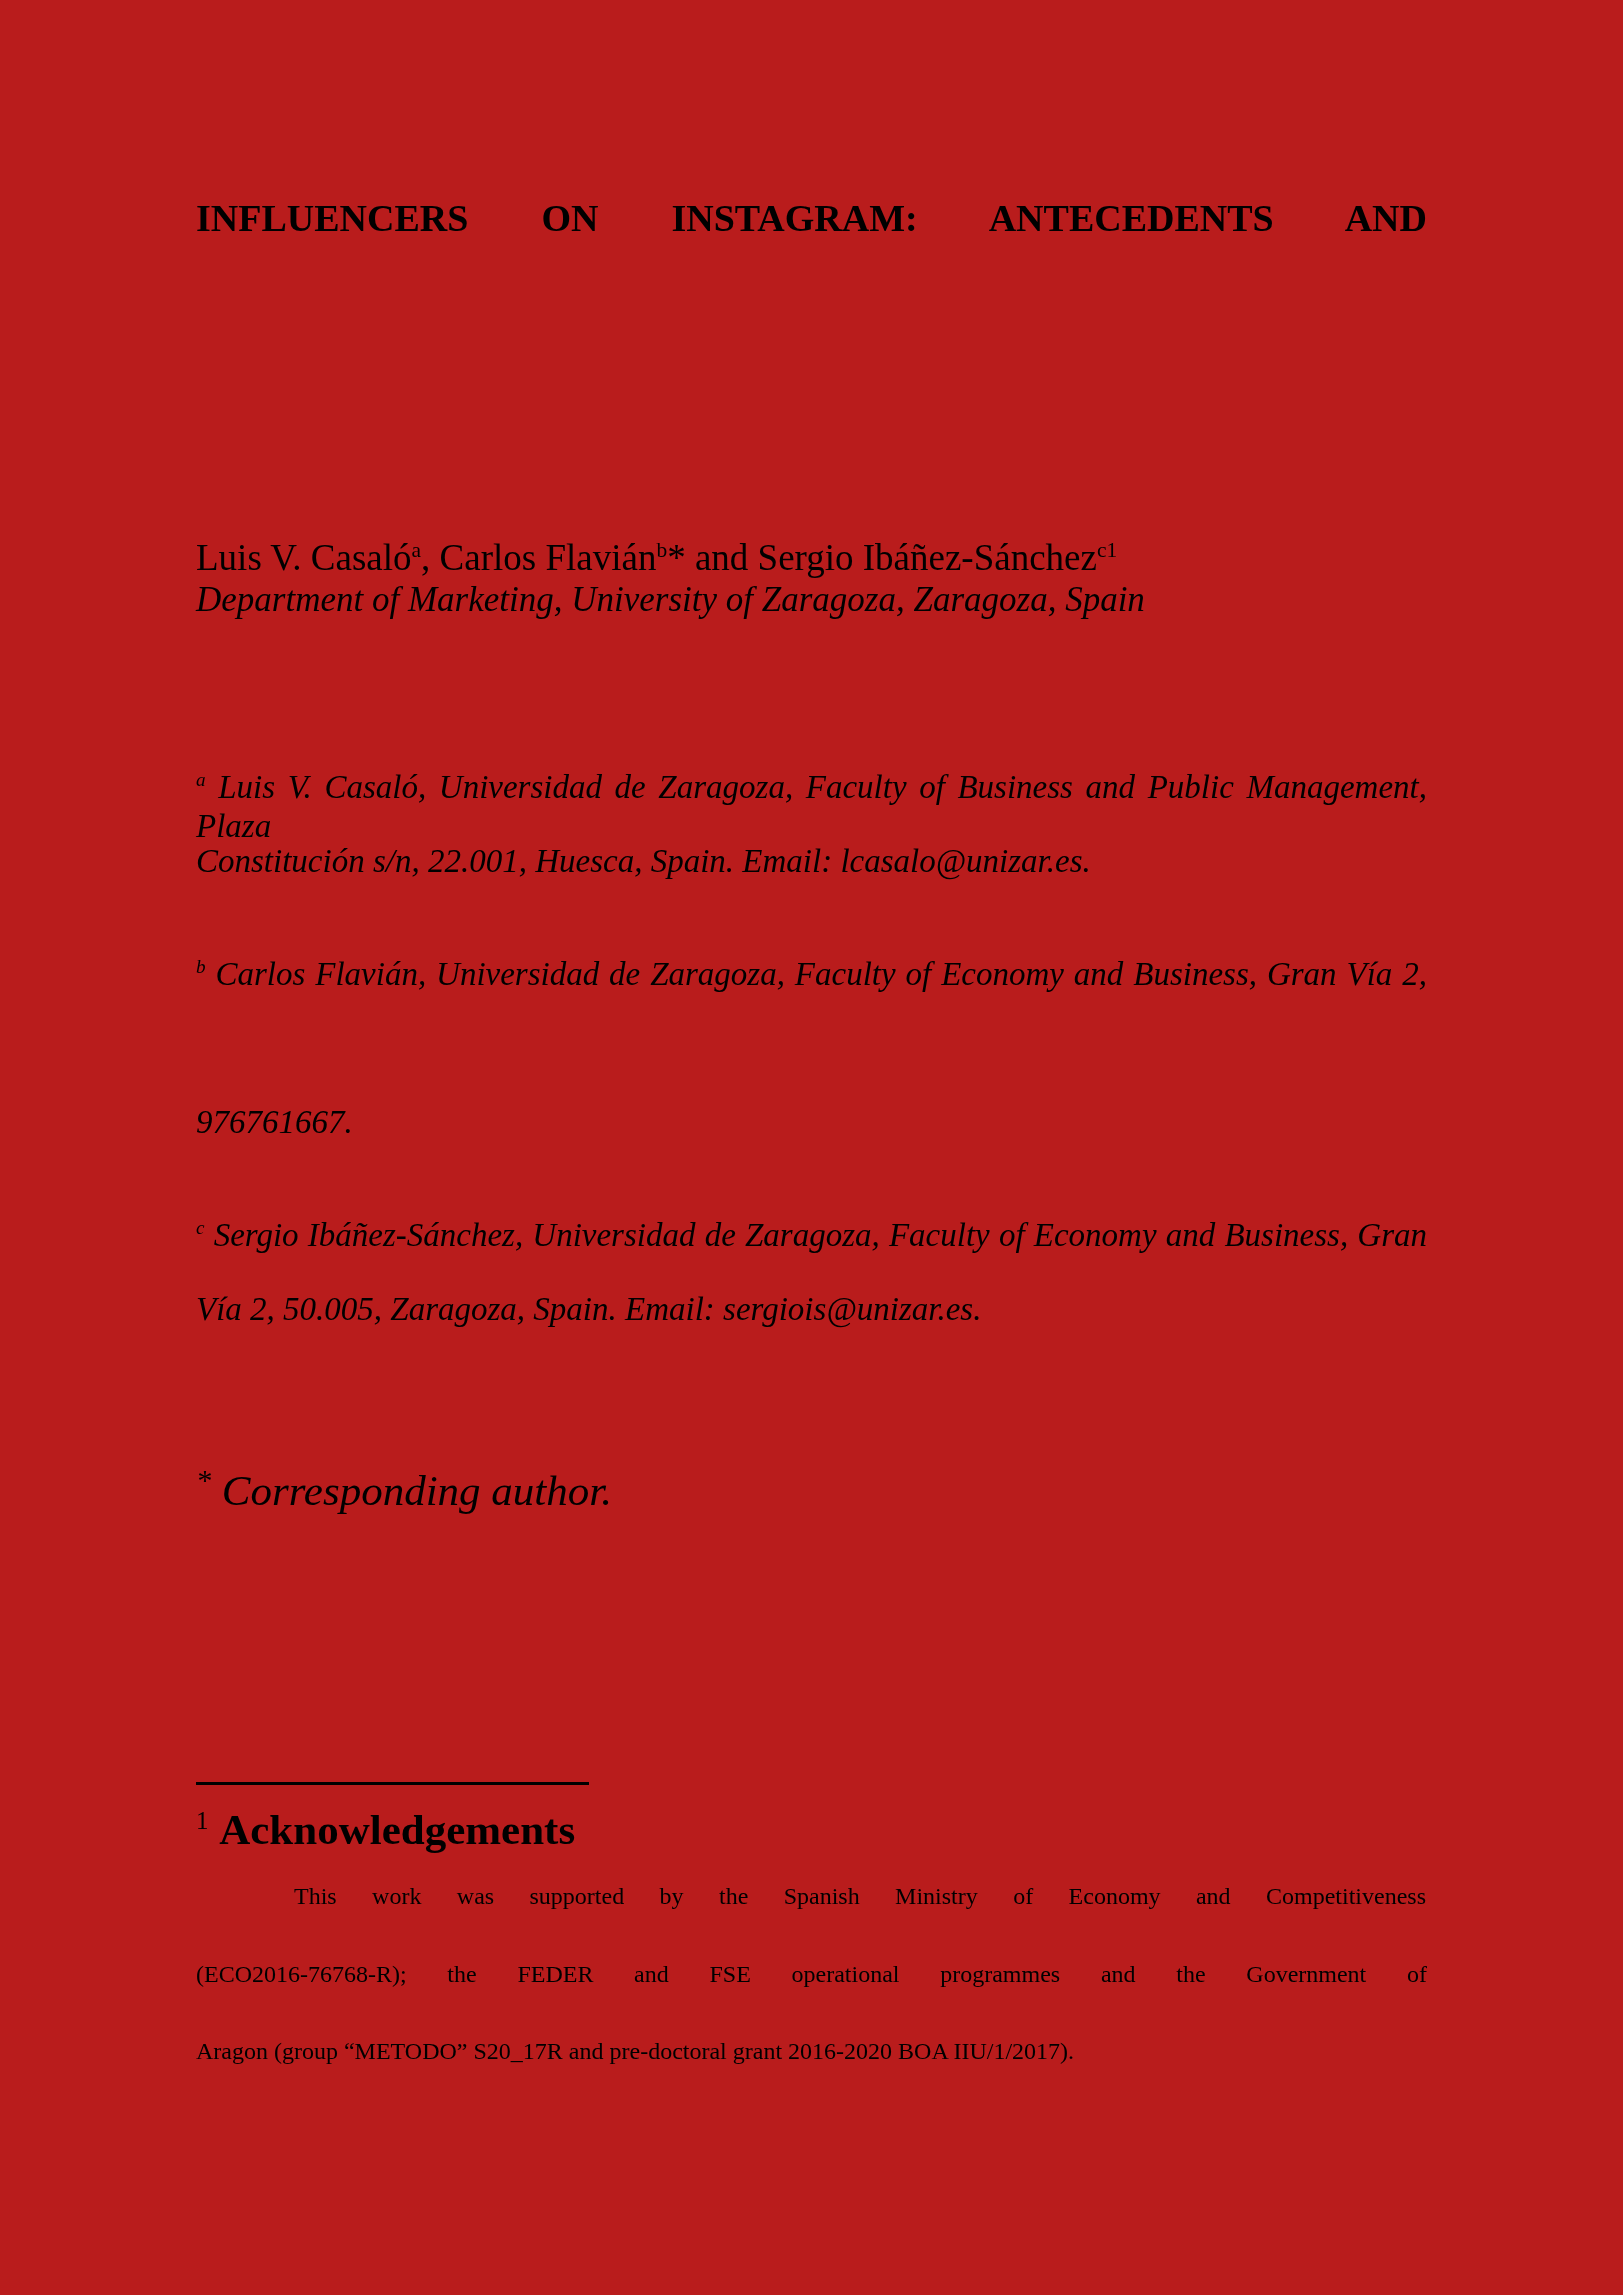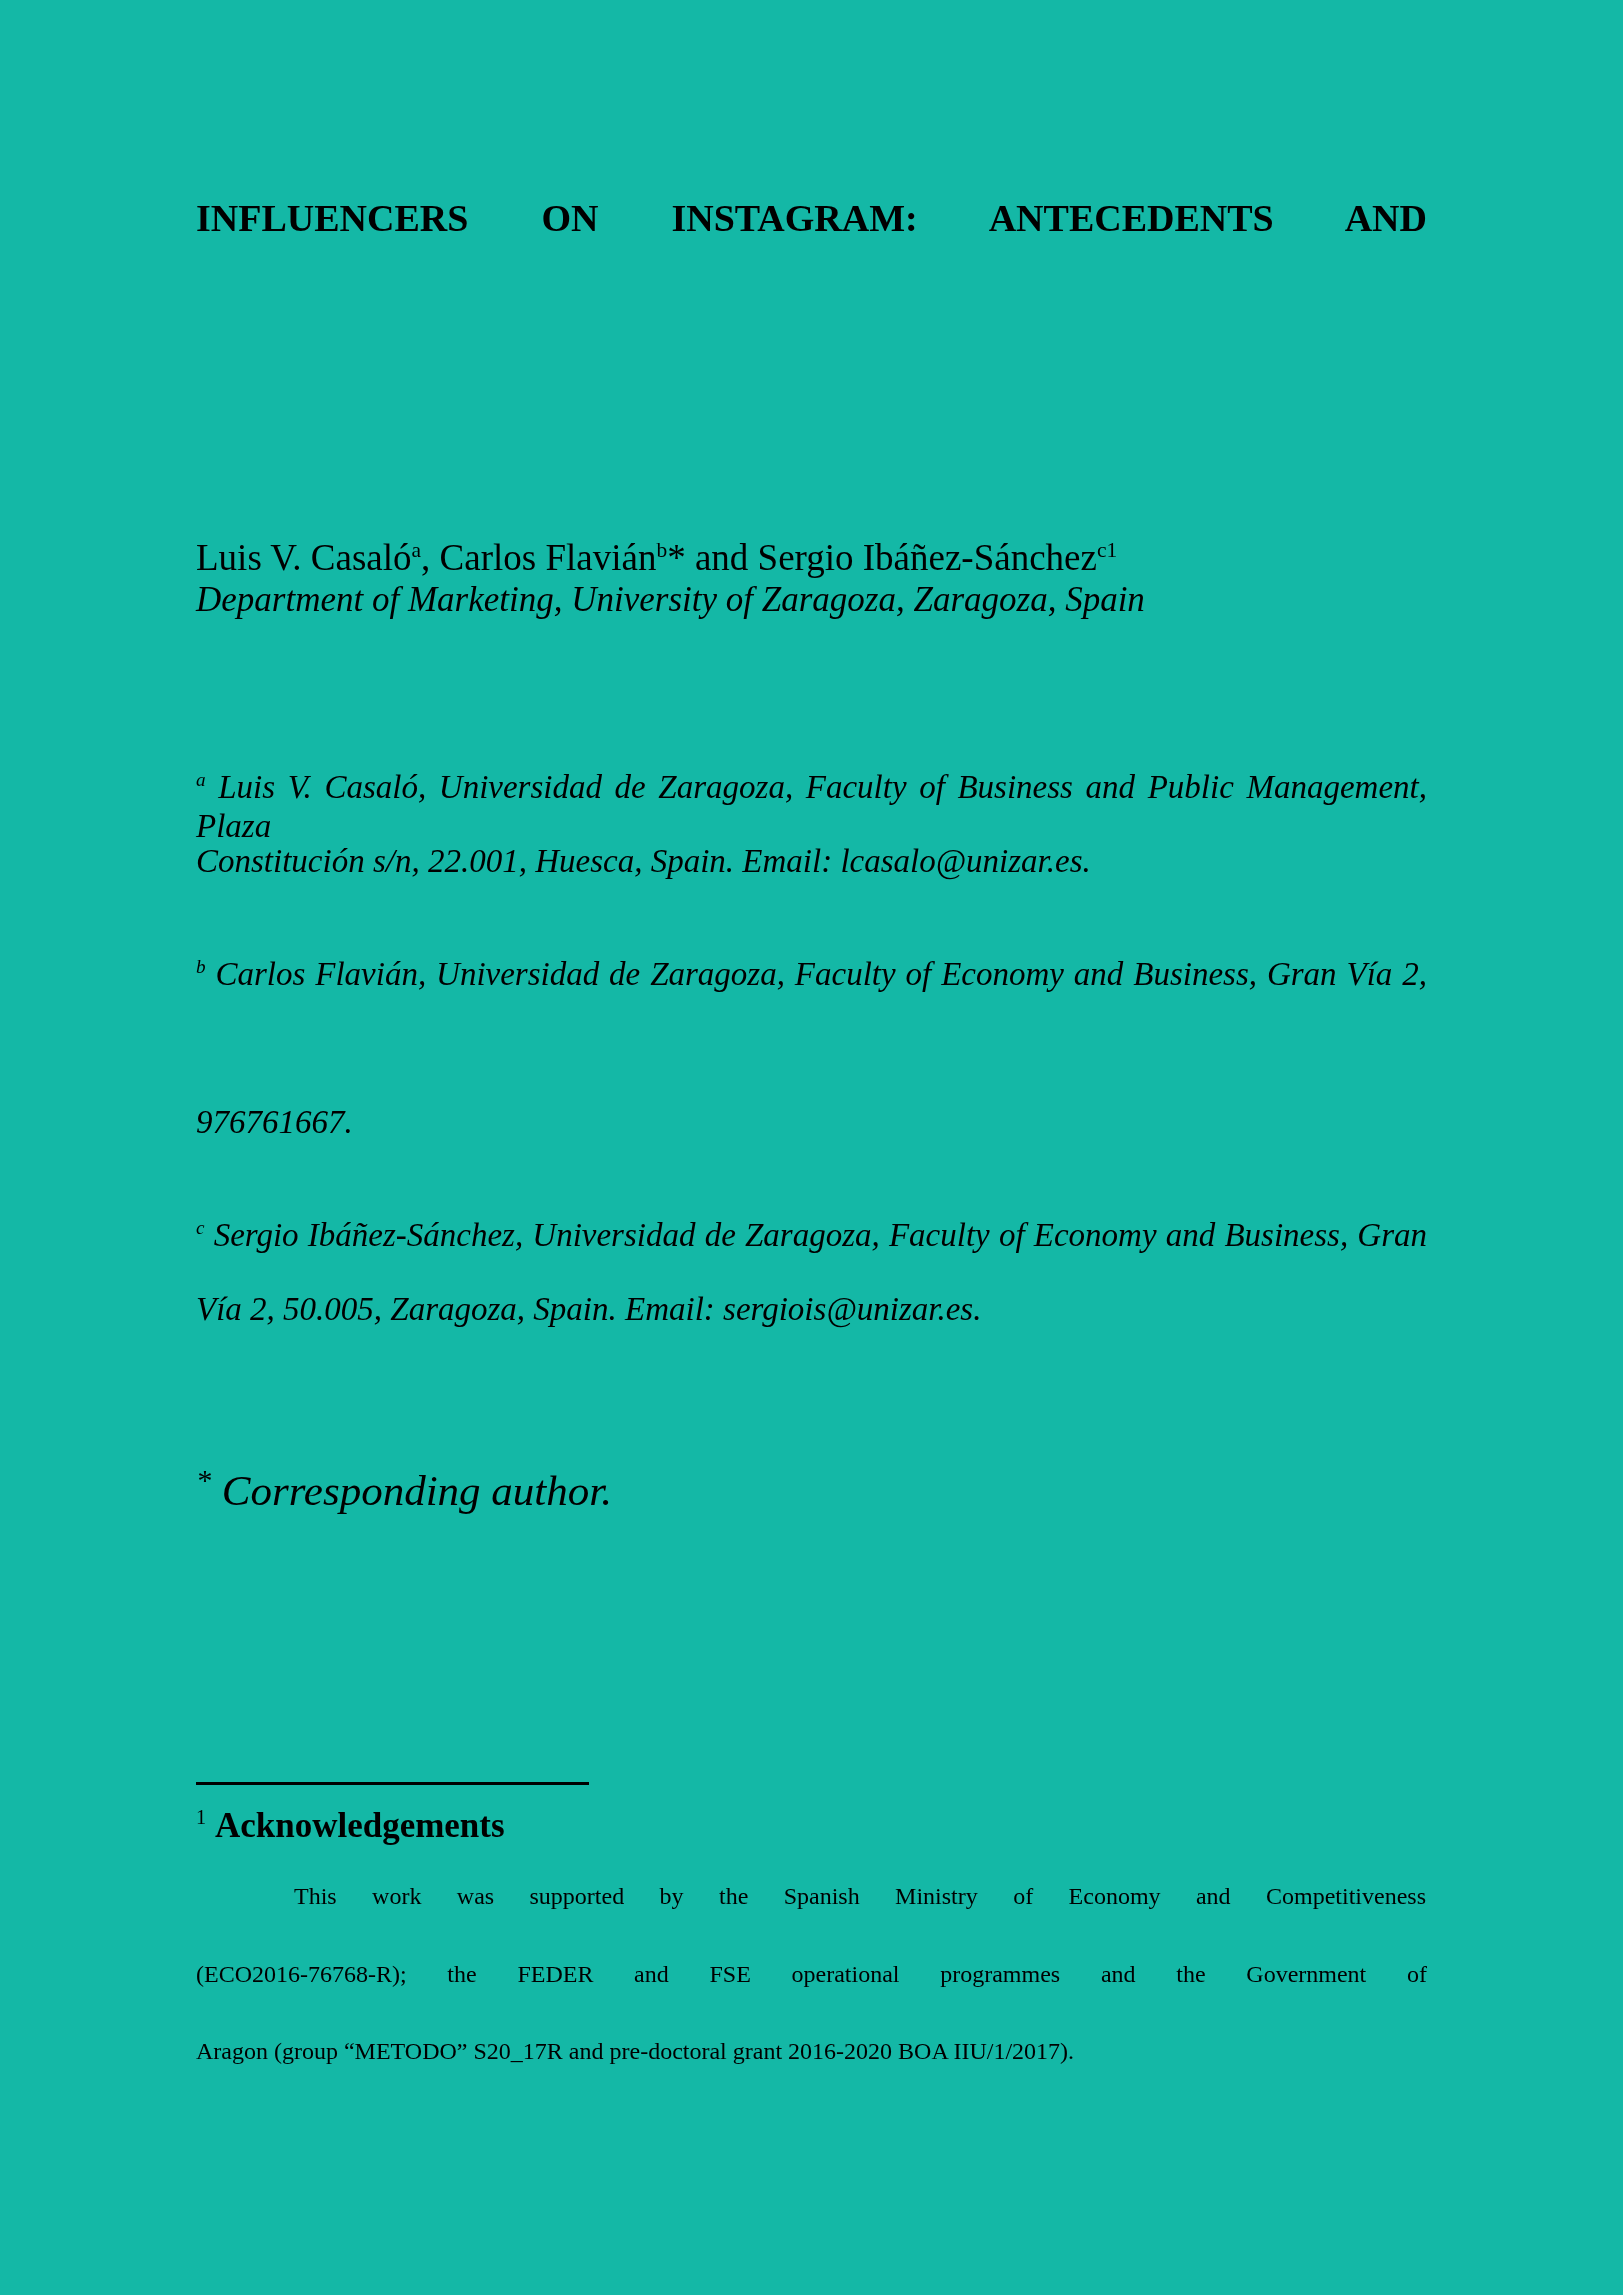--- a/index.html
+++ b/index.html
@@ -4,40 +4,40 @@
 <style>
   html, body {
     margin: 0;
     padding: 0;
     background: #ffffff;
   }
   .page {
     position: relative;
     width: 1623px;
     height: 2295px;
-    background: #14b8a6;
+    background: #b91c1c;
     color: #000000;
     font-family: "Liberation Serif", "DejaVu Serif", serif;
     overflow: hidden;
   }
   .ln {
     position: absolute;
     left: 196px;
     width: 1231px;
     line-height: 1.18;
     white-space: normal;
   }
   .jl { text-align: justify; text-align-last: justify; }
   .nw { white-space: nowrap; }
   .title-ln { font-weight: bold; font-size: 38px; }
   .authors-ln { font-size: 37px; }
   .dept-ln { font-size: 35px; font-style: italic; }
   .affil-ln { font-size: 33px; font-style: italic; margin-top: 36px; }
   .corr-ln { font-size: 43px; font-style: italic; }
-  .ack-ln { font-size: 35px; }
+  .ack-ln { font-size: 43px; }
   .ack-ln .hd { font-weight: bold; }
   .fn-ln { font-size: 24px; }
   .fn-indent { padding-left: 98px; width: 1132px; }
   sup {
     font-size: 58%;
     vertical-align: super;
     line-height: 0;
   }
   .fnrule {
     position: absolute;

